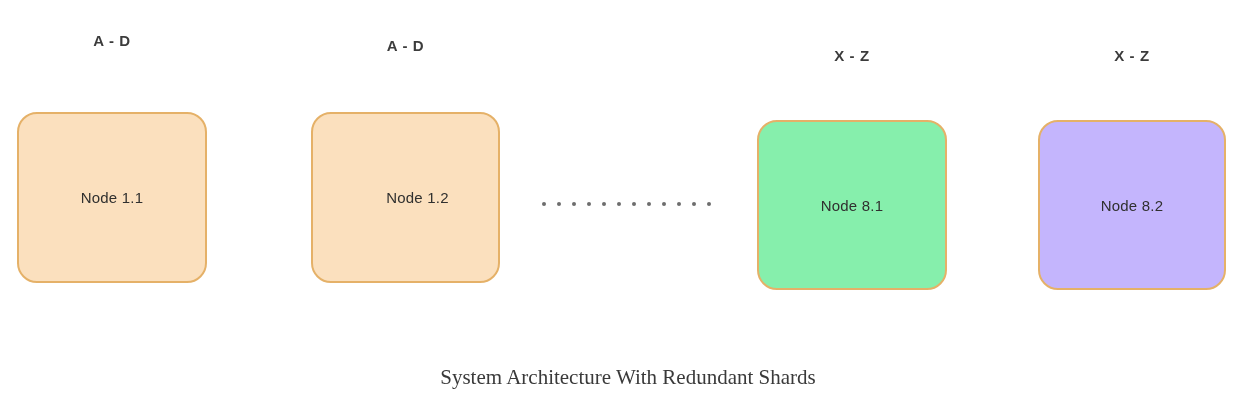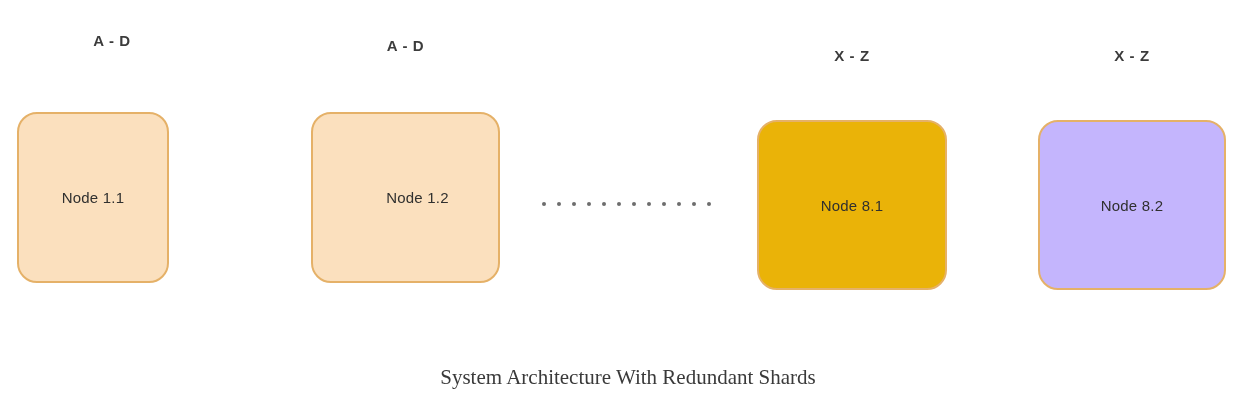--- a/index.html
+++ b/index.html
@@ -91,27 +91,27 @@
 </head>
 <body style="background: rgb(255, 255, 255);">
 
 <div id="diagram-canvas">
 
   <div class="shard-label" style="left: 17px; top: 33px; width: 190px; color: rgb(60, 60, 60);">A - D</div>
   <div class="shard-label" style="left: 311px; top: 38px; width: 189px; color: rgb(60, 60, 60);">A - D</div>
   <div class="shard-label" style="left: 757px; top: 48px; width: 190px; color: rgb(60, 60, 60);">X - Z</div>
   <div class="shard-label" style="left: 1038px; top: 48px; width: 188px; color: rgb(60, 60, 60);">X - Z</div>
 
-  <div class="node-box" style="left: 17px; top: 112px; width: 152px; height: 171px; background: rgb(251, 224, 190); border-color: rgb(229, 177, 104); justify-content: center;">
+  <div class="node-box" style="left: 17px; top: 112px; width: 190px; height: 171px; background: rgb(251, 224, 190); border-color: rgb(229, 177, 104); justify-content: center;">
     <span class="node-label">Node 1.1</span>
   </div>
   <div class="node-box" style="left: 311px; top: 112px; width: 189px; height: 171px; background: rgb(251, 224, 190); border-color: rgb(229, 177, 104); padding-left: 24px;">
     <span class="node-label">Node 1.2</span>
   </div>
-  <div class="node-box" style="left: 757px; top: 120px; width: 190px; height: 170px; background: #eab308; border-color: rgb(229, 177, 104);">
+  <div class="node-box" style="left: 757px; top: 120px; width: 190px; height: 170px; background: #86efac; border-color: rgb(229, 177, 104);">
     <span class="node-label">Node 8.1</span>
   </div>
   <div class="node-box" style="left: 1038px; top: 120px; width: 188px; height: 170px; background: #c4b5fd; border-color: rgb(229, 177, 104);">
     <span class="node-label">Node 8.2</span>
   </div>
 
   <div id="dotted-connector" style="left: 542px; top: 202px;">
       <span class="conn-dot" style="background: rgb(109, 109, 109);"></span>
       <span class="conn-dot" style="background: rgb(109, 109, 109);"></span>
       <span class="conn-dot" style="background: rgb(109, 109, 109);"></span>

